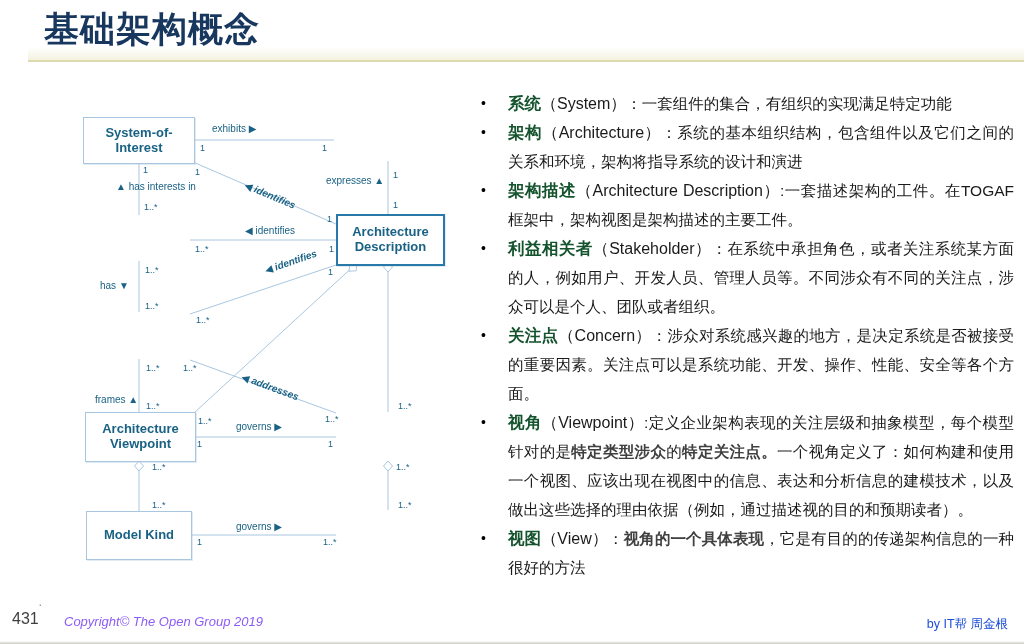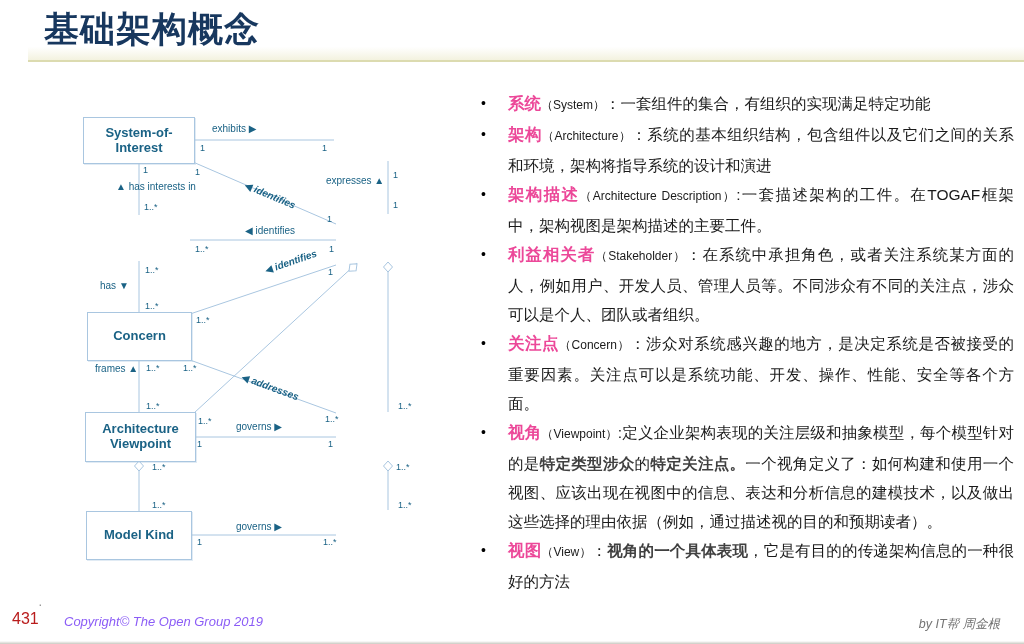--- a/index.html
+++ b/index.html
@@ -39,29 +39,29 @@
     position:absolute;font-size:9px;color:#1a6285;white-space:nowrap;
   }
   
   .bullets{
     position:absolute;left:478px;top:89px;width:536px;
     margin:0;padding:0;list-style:none;
     font-size:15.5px;line-height:29px;color:#1a1a1a;text-align:justify;
   }
   .bullet-item{position:relative;padding-left:30px;}
   .bullet-marker{position:absolute;left:3px;top:0;font-size:14px;color:#000;}
-  .seg-term{font-weight:bold;font-size:16.5px;color:#ec4899;}
-  .seg-en{font-size:12px;color:#1a1a1a;}
+  .seg-term{font-weight:bold;font-size:16.5px;color:#14532d;}
+  .seg-en{font-size:16px;color:#1a1a1a;}
   .seg-bold{font-weight:bold;color:#404040;}
   .seg-normal{}
   
-  .page-number{position:absolute;left:12px;top:610px;font-size:16px;color:#b91c1c;}
+  .page-number{position:absolute;left:12px;top:610px;font-size:16px;color:#404040;}
   .stray-dot{position:absolute;left:38px;top:596px;font-size:14px;color:#9a9a9a;}
   .copyright{position:absolute;left:64px;top:614px;font-size:13px;font-style:italic;color:#8b5cf6;}
-  .credit{position:absolute;right:24px;top:616px;font-size:12.5px;font-style:italic;color:#737373;}
+  .credit{position:absolute;right:16px;top:616px;font-size:12.5px;color:#1d4ed8;}
   .bottom-edge{position:absolute;left:0;right:0;bottom:0;height:3px;background:linear-gradient(#ffffff,#c9c9c1);}
 </style>
 </head>
 <body>
 
 <div class="slide-header">
   <h1 class="slide-title">基础架构概念</h1>
 </div>
 
 <div class="diagram">
@@ -85,32 +85,32 @@
     </g>
     <g stroke="#a9c6e0" stroke-width="1" fill="#ffffff">
       <polygon points="313,167 317.5,172.5 313,178 308.5,172.5" transform="rotate(47 313 172.5)"></polygon>
       <polygon points="348,167 352.5,172 348,177 343.5,172"></polygon>
       <polygon points="99,366 103.5,371 99,376 94.5,371"></polygon>
       <polygon points="348,366 352.5,371 348,376 343.5,371"></polygon>
     </g>
   </svg>
 
   <div class="dbox" style="left:43px;top:22px;width:110px;height:45px">System-of-Interest</div>
-  <div class="dbox" style="left:47px;top:217px;width:103px;height:47px">Concern</div>
+  <div class="dbox hl" style="left:296px;top:119px;width:105px;height:48px">Architecture Description</div>
   <div class="dbox" style="left:45px;top:317px;width:109px;height:48px">Architecture Viewpoint</div>
   <div class="dbox" style="left:46px;top:416px;width:104px;height:47px">Model Kind</div>
 
   <span class="elabel" style="left:172px;top:28px">exhibits ▶</span>
   <span class="elabel" style="left:76px;top:86px">▲ has interests in</span>
   <span class="elabel it rot23" style="left:205px;top:84px">◀ identifies</span>
   <span class="elabel" style="left:286px;top:80px">expresses ▲</span>
   <span class="elabel" style="left:205px;top:130px">◀ identifies</span>
   <span class="elabel" style="left:60px;top:185px">has ▼</span>
   <span class="elabel it rotm19" style="left:225px;top:170px">◀ identifies</span>
-  <span class="elabel" style="left:55px;top:268px">frames ▲</span>
+  <span class="elabel" style="left:55px;top:299px">frames ▲</span>
   <span class="elabel it rot20" style="left:202px;top:276px">◀ addresses</span>
   <span class="elabel" style="left:196px;top:326px">governs ▶</span>
   <span class="elabel" style="left:196px;top:426px">governs ▶</span>
 
   <span class="mult" style="left:103px;top:70px">1</span>
   <span class="mult" style="left:155px;top:72px">1</span>
   <span class="mult" style="left:160px;top:48px">1</span>
   <span class="mult" style="left:282px;top:48px">1</span>
   <span class="mult" style="left:353px;top:75px">1</span>
   <span class="mult" style="left:353px;top:105px">1</span>

